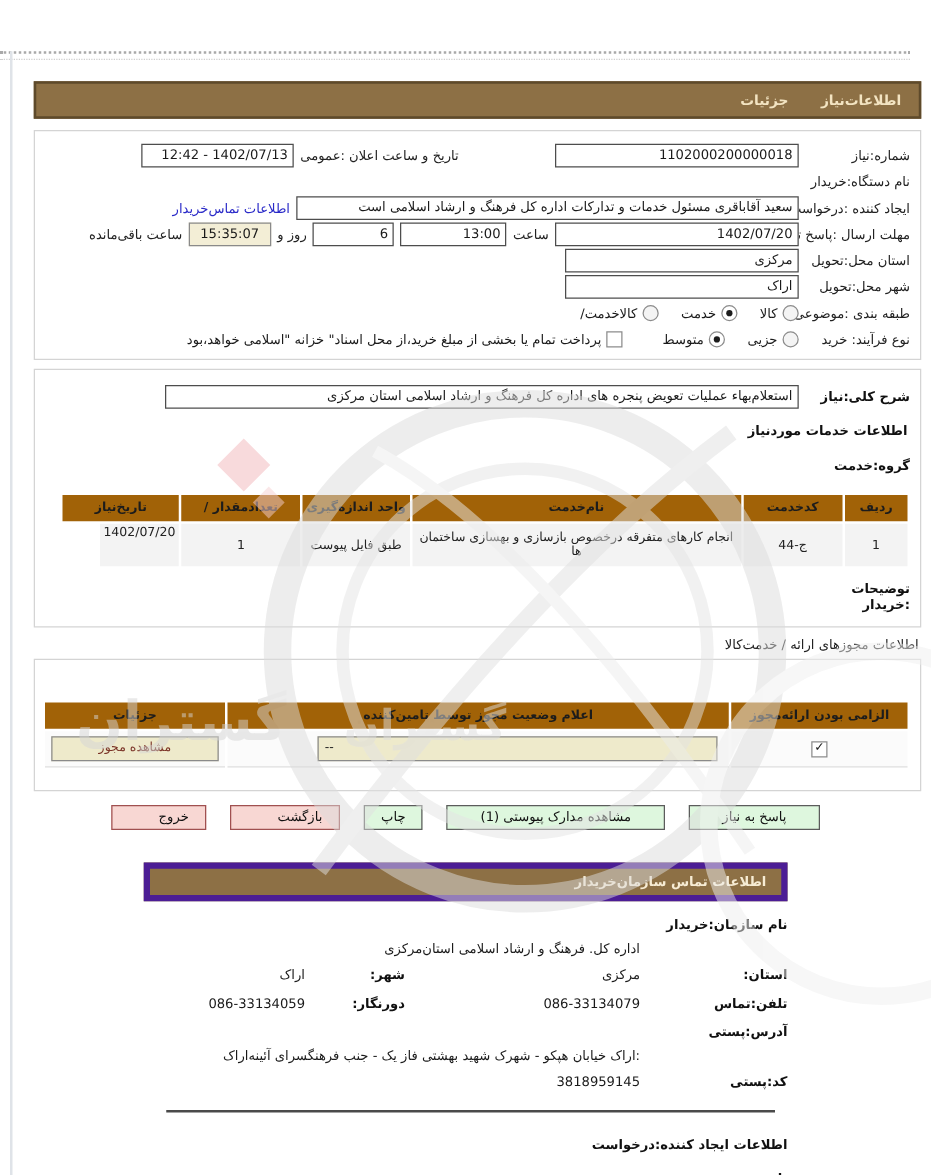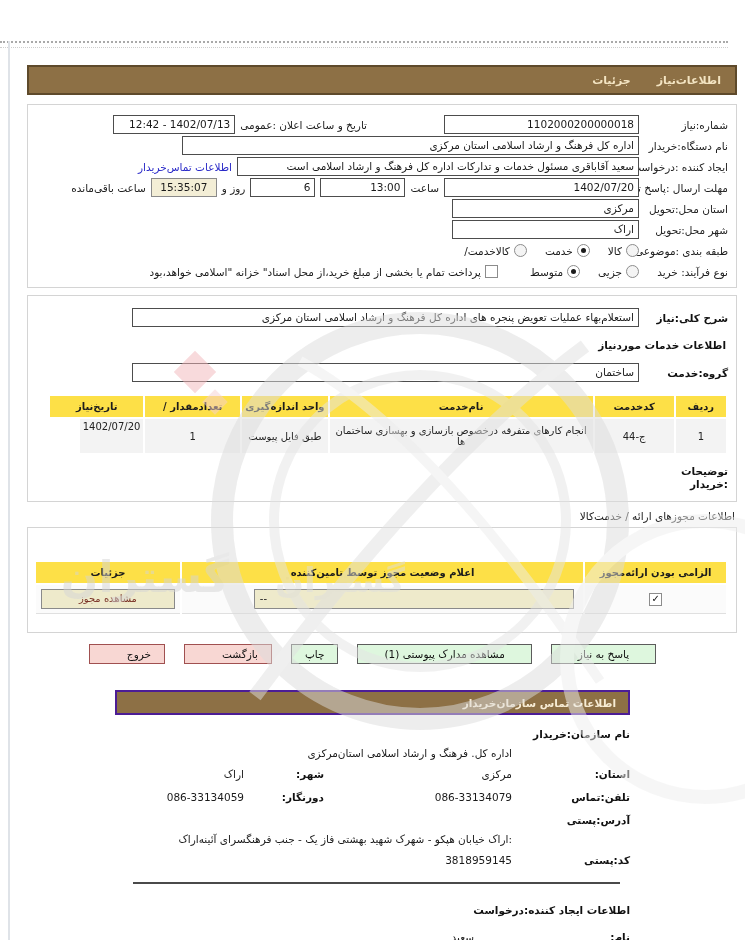--- a/index.html
+++ b/index.html
@@ -35,21 +35,21 @@
   .radio.on{background:#fff;display:flex;align-items:center;justify-content:center;}
   .radio.on::after{content:"";width:5px;height:5px;border-radius:50%;background:#1c1c1c;}
   .checkbox{width:11px;height:11px;flex:none;border:1px solid #8c8c8c;background:#fff;
     display:flex;align-items:center;justify-content:center;font-size:10px;color:#111;}
   .checkbox.on::before{content:"✓";line-height:1;font-weight:bold;}
   .sec-head{font-weight:bold;margin:12px 2px 12px 0;color:#111;}
   .sec-label{margin:8px 10px 2px 0;color:#222;}
   
   table{border-collapse:separate;border-spacing:2px;}
   .t1{width:680px;margin:12px 0 10px auto;}
-  th{background:#fde047;color:#1c1c1c;font-weight:bold;font-size:10px;height:19px;padding:1px 3px;}
+  th{background:#a16207;color:#1c1c1c;font-weight:bold;font-size:10px;height:19px;padding:1px 3px;}
   td{background:#f3f3f3;color:#222;font-size:10px;text-align:center;padding:2px 3px;}
   .t1 td{height:30px;}
   .c-row{width:46px;} .c-code{width:76px;} .c-name{width:276px;} .c-unit{width:82px;}
   .c-qty{width:92px;} .c-date{width:90px;}
   .notes{display:flex;align-items:center;gap:8px;margin-top:8px;}
   .nlabel{width:48px;flex:none;font-weight:bold;line-height:1.25;color:#111;}
   .nbox{flex:1;height:20px;line-height:20px;border:1px solid #4d4d4d;background:#fff;text-align:center;}
   .t2{width:694px;margin:0 auto;}
   .c2-req{width:138px;} .c2-status{width:408px;} .c2-det{width:138px;}
   .t2 td{background:#fbfbfb;height:24px;border-bottom:1px solid #e0e0e0;}
@@ -60,21 +60,21 @@
   .cb-center{display:flex;justify-content:center;}
   
   .btnrow{display:flex;justify-content:center;gap:19px;margin-top:11px;}
   .btn{height:18px;line-height:18px;padding:0 13px;font-size:10.5px;border:1px solid #5c5c5c;
     text-align:center;cursor:pointer;color:#111;}
   .btn.green{background:#def7de;}
   .btn.pink{background:#f8d7d3;border-color:#a05050;padding-left:37px;}
   .btn.wide{padding:0 26px;}
   
   .contact{margin:26px 115px 0 115px;}
-  .bar2{height:21px;background:#8d7045;border:2px solid #4c1d95;display:flex;align-items:center;
+  .bar2{height:21px;background:#8d7045;border:5px solid #4c1d95;display:flex;align-items:center;
     padding:0 12px;color:#f7ecd4;font-weight:bold;font-size:10.5px;}
   .crows{margin-top:13px;}
   .crow{display:flex;align-items:flex-start;margin-bottom:9px;min-height:14px;}
   .clabel{width:118px;flex:none;font-weight:bold;color:#111;}
   .cval{width:188px;}
   .clabel2{width:80px;flex:none;font-weight:bold;color:#111;}
   .cval2{flex:1;}
   .cspan{flex:1;margin-top:19px;}
   .ltrtxt{direction:ltr;display:inline-block;}
   .divider{border-top:2px solid #4a4a4a;margin:14px 10px 0 18px;}
@@ -100,21 +100,20 @@
 
   <div class="panel p1">
     <div class="frow">
       <span class="flabel">شماره:نیاز</span>
       <span class="inp w185 ltr">1102000200000018</span>
       <span class="flabel" style="width:auto;margin-right:72px;">تاریخ و ساعت اعلان :عمومی</span>
       <span class="inp w112 ltr">12:42 - 1402/07/13</span>
     </div>
     <div class="frow">
       <span class="flabel">نام دستگاه:خریدار</span>
-      <span class="inp w455">اداره کل فرهنگ و ارشاد اسلامی استان مرکزی</span>
     </div>
     <div class="frow">
       <span class="flabel">ایجاد کننده :درخواست</span>
       <span class="inp w400">سعید آقاباقری مسئول خدمات و تدارکات اداره کل فرهنگ و ارشاد اسلامی است</span>
       <span class="link">اطلاعات تماس‌خریدار</span>
     </div>
     <div class="frow">
       <span class="flabel">مهلت ارسال :پاسخ تا:تاریخ</span>
       <span class="inp w185 ltr">1402/07/20</span>
       <span class="flabel" style="width:auto;">ساعت</span>
@@ -165,21 +164,20 @@
   </div>
 
   <div class="panel p2">
     <div class="frow">
       <span class="blabel">شرح کلی:نیاز</span>
       <span class="inp" style="width:497px;">استعلام‌بهاء عملیات تعویض پنجره های اداره کل فرهنگ و ارشاد اسلامی استان مرکزی</span>
     </div>
     <div class="sec-head">اطلاعات خدمات موردنیاز</div>
     <div class="frow">
       <span class="blabel">گروه:خدمت</span>
-      <span class="inp" style="width:497px;">ساختمان</span>
     </div>
 
     <table class="t1">
       <tbody>
           <tr>
         <th class="c-row">ردیف</th>
         <th class="c-code">کدخدمت</th>
         <th class="c-name">نام‌خدمت</th>
         <th class="c-unit">واحد اندازه‌گیری</th>
         <th class="c-qty">تعدادمقدار /</th>

